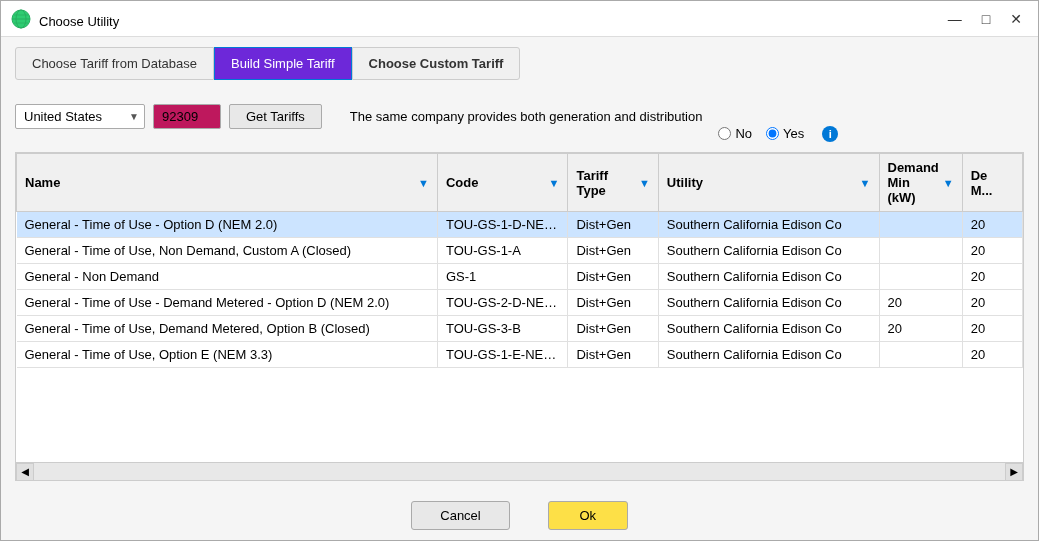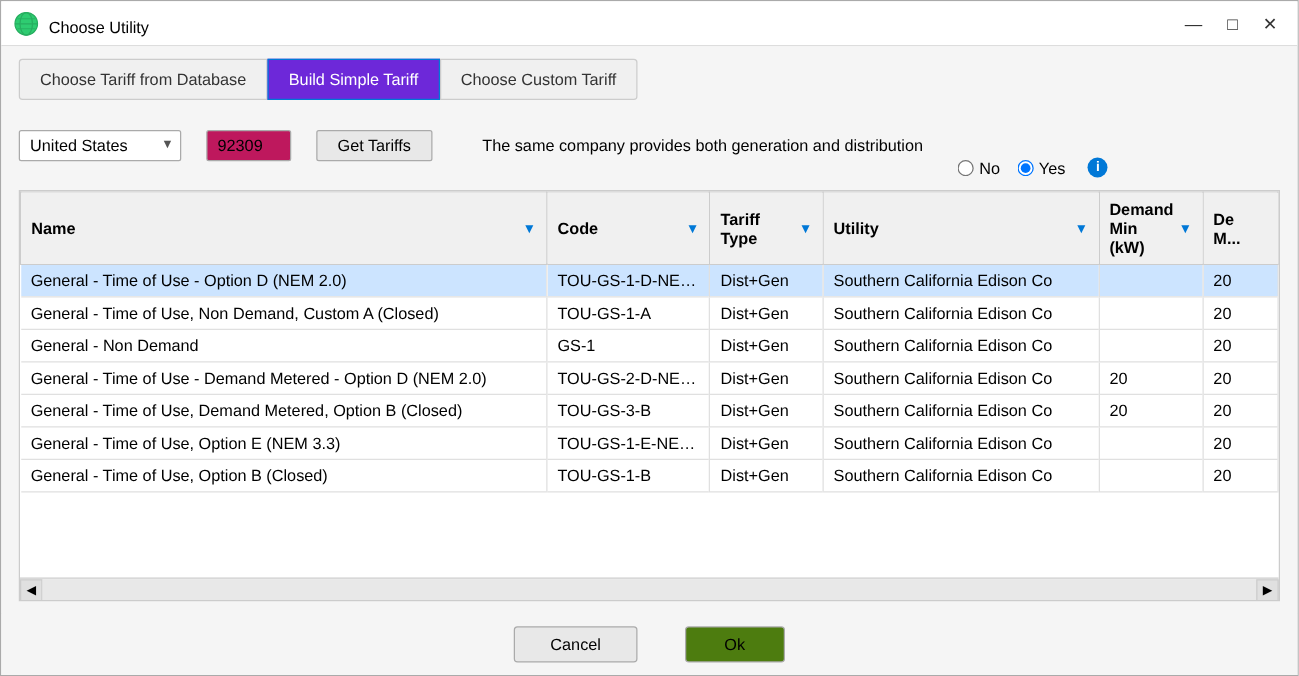--- a/index.html
+++ b/index.html
@@ -82,32 +82,33 @@
       border: 1px solid #ccc;
       background: #f0f0f0;
       color: #333;
       border-radius: 0;
     }
     .tab-btn:first-child {
       border-radius: 3px 0 0 3px;
     }
     .tab-btn:last-child {
       border-radius: 0 3px 3px 0;
+      font-weight: bold;
     }
     .tab-btn.active {
       background: #6d28d9;
       color: #fff;
       border-color: #0078d7;
       z-index: 1;
     }
 
     .filter-row {
       display: flex;
       align-items: center;
-      gap: 20px;
+      gap: 8px;
       margin-bottom: 10px;
     }
     .select-wrapper {
       position: relative;
       display: inline-block;
     }
     .country-select {
       appearance: none;
       background: #fff;
       border: 1px solid #aaa;
@@ -145,21 +146,21 @@
       color: #000;
     }
 
     .same-company-text {
       font-size: 13px;
       color: #000;
       margin-left: 20px;
     }
     .radio-group {
       display: flex;
-      align-items: center;
+      align-items: flex-start;
       gap: 14px;
       margin-left: 8px;
       margin-top: 36px;
     }
     .radio-label {
       display: flex;
       align-items: center;
       gap: 4px;
       font-size: 13px;
       cursor: pointer;
@@ -275,21 +276,21 @@
       padding: 6px 28px;
       font-size: 13px;
       background: #e8e8e8;
       border: 1px solid #aaa;
       border-radius: 3px;
       cursor: pointer;
       color: #000;
       min-width: 80px;
     }
     .footer-btn.ok {
-      background: #4d7c0f;
+      background: #fde047;
       margin-left: 28px;
     }
   </style>
 </head>
 <body>
 
 <div class="window">
 
   <div class="title-bar">
     <div class="title-bar-left">
@@ -429,28 +430,20 @@
                 <td class="col-demand-max">20</td>
               </tr>
               <tr>
                 <td class="col-name">General - Time of Use, Option E (NEM 3.3)</td>
                 <td class="col-code">TOU-GS-1-E-NEM2</td>
                 <td class="col-tariff">Dist+Gen</td>
                 <td class="col-utility">Southern California Edison Co</td>
                 <td class="col-demand-min"></td>
                 <td class="col-demand-max">20</td>
               </tr>
-              <tr>
-                <td class="col-name">General - Time of Use, Option B (Closed)</td>
-                <td class="col-code">TOU-GS-1-B</td>
-                <td class="col-tariff">Dist+Gen</td>
-                <td class="col-utility">Southern California Edison Co</td>
-                <td class="col-demand-min"></td>
-                <td class="col-demand-max">20</td>
-              </tr>
             </tbody>
         </table>
       </div>
 
       <div class="horizontal-scroll-bar">
         <div class="scroll-arrow">◀</div>
         <div class="scroll-track"></div>
         <div class="scroll-arrow">▶</div>
       </div>
     </div>

